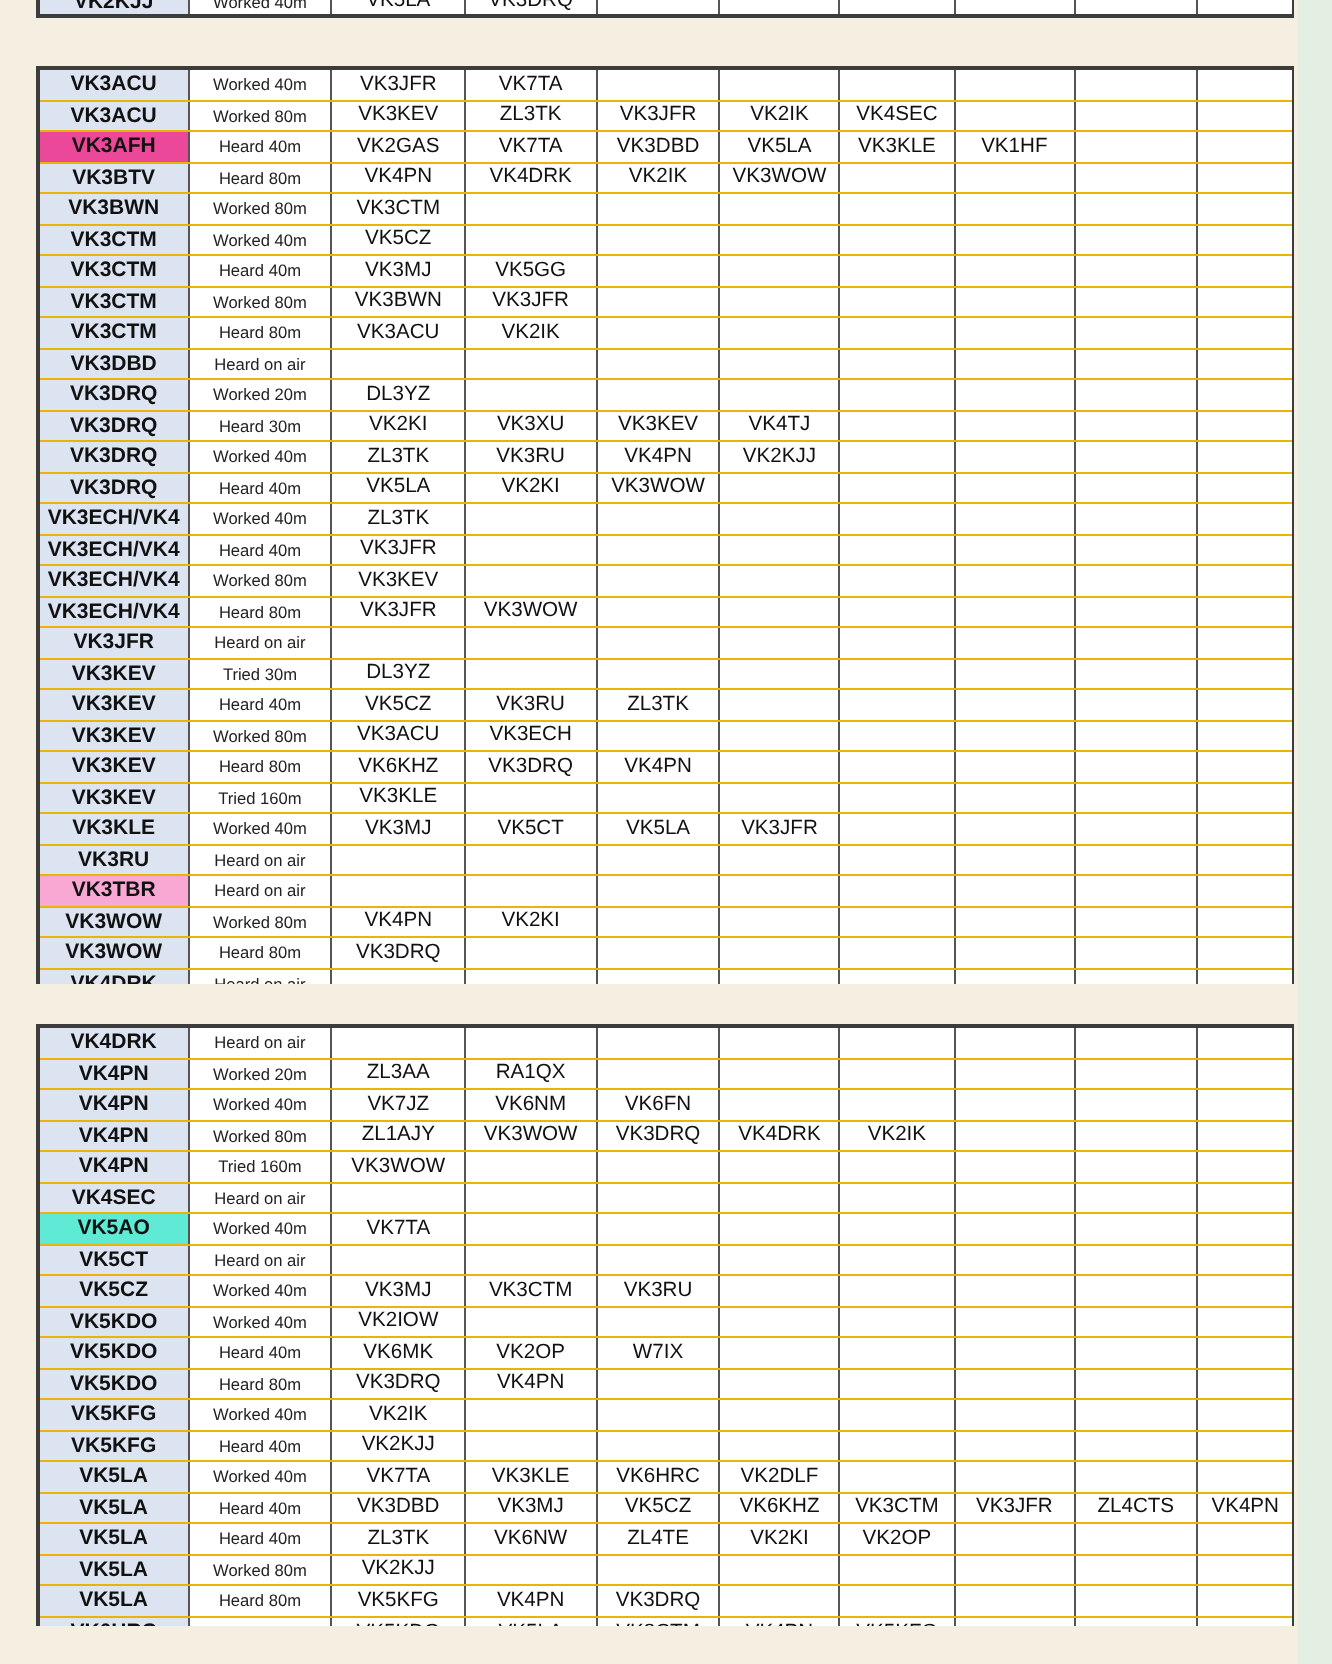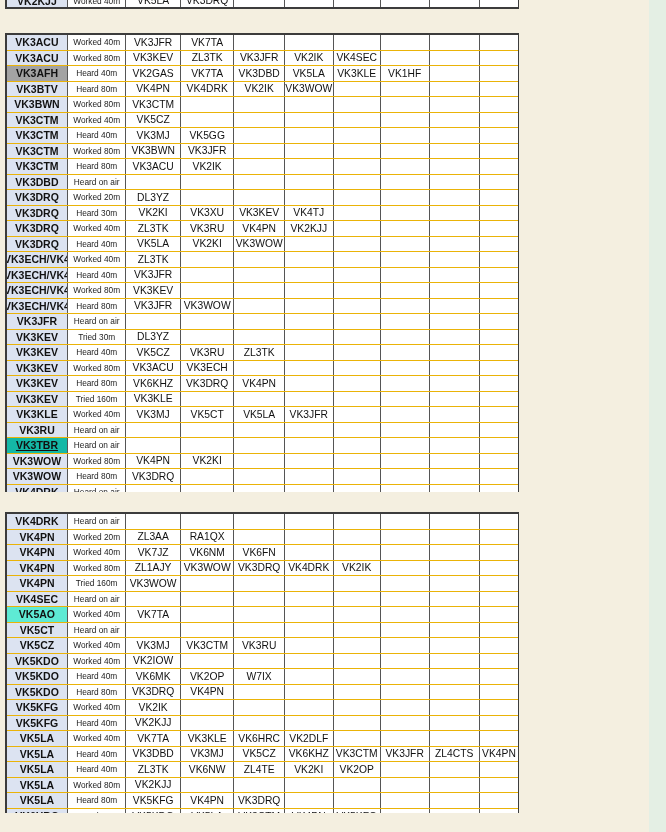--- a/index.html
+++ b/index.html
@@ -3,21 +3,21 @@
 <meta charset="utf-8">
 <style>
   html,body{margin:0;padding:0;}
   body{
     width:666px;height:832px;overflow:hidden;position:relative;
     background:#f4efe0;
     font-family:"Liberation Sans",sans-serif;
   }
   .right-strip{position:absolute;top:0;right:0;width:17px;height:832px;}
   .doc-table{
-    position:absolute;left:5px;width:514px;overflow:hidden;
+    position:absolute;left:18px;width:629px;overflow:hidden;
     border-left:2px solid #3c3c3c;border-right:1px solid #3c3c3c;
     border-top:2px solid #3c3c3c;border-bottom:2px solid #3c3c3c;
     background:#ffffff;box-sizing:border-box;
   }
   .doc-table.clip-top{border-top:none;}
   .doc-table.clip-bottom{border-bottom:none;}
   .t-row{display:flex;height:15.5px;box-sizing:border-box;border-bottom:1px solid #eab308;}
   .t-row:last-child{border-bottom:none;}
   .cell{
     box-sizing:border-box;border-right:1px solid #555;
@@ -73,21 +73,21 @@
     <div class="cell cref c2">VK3KEV</div>
     <div class="cell cref c3">ZL3TK</div>
     <div class="cell cref c4">VK3JFR</div>
     <div class="cell cref c5">VK2IK</div>
     <div class="cell cref c6">VK4SEC</div>
     <div class="cell cref c7"></div>
     <div class="cell cref c8"></div>
     <div class="cell cref c9"></div>
   </div>
     <div class="t-row">
-    <div class="cell c0" style="background: #a3a3a3;">VK3AFH</div>
+    <div class="cell c0" style="background: #ec4899;">VK3AFH</div>
     <div class="cell c1">Heard 40m</div>
     <div class="cell cref c2">VK2GAS</div>
     <div class="cell cref c3">VK7TA</div>
     <div class="cell cref c4">VK3DBD</div>
     <div class="cell cref c5">VK5LA</div>
     <div class="cell cref c6">VK3KLE</div>
     <div class="cell cref c7">VK1HF</div>
     <div class="cell cref c8"></div>
     <div class="cell cref c9"></div>
   </div>
@@ -361,21 +361,21 @@
     <div class="cell cref c2"></div>
     <div class="cell cref c3"></div>
     <div class="cell cref c4"></div>
     <div class="cell cref c5"></div>
     <div class="cell cref c6"></div>
     <div class="cell cref c7"></div>
     <div class="cell cref c8"></div>
     <div class="cell cref c9"></div>
   </div>
     <div class="t-row">
-    <div class="cell c0" style="background: #14b8a6; text-decoration: underline;">VK3TBR</div>
+    <div class="cell c0" style="background: #f9a8d4;">VK3TBR</div>
     <div class="cell c1">Heard on air</div>
     <div class="cell cref c2"></div>
     <div class="cell cref c3"></div>
     <div class="cell cref c4"></div>
     <div class="cell cref c5"></div>
     <div class="cell cref c6"></div>
     <div class="cell cref c7"></div>
     <div class="cell cref c8"></div>
     <div class="cell cref c9"></div>
   </div>

